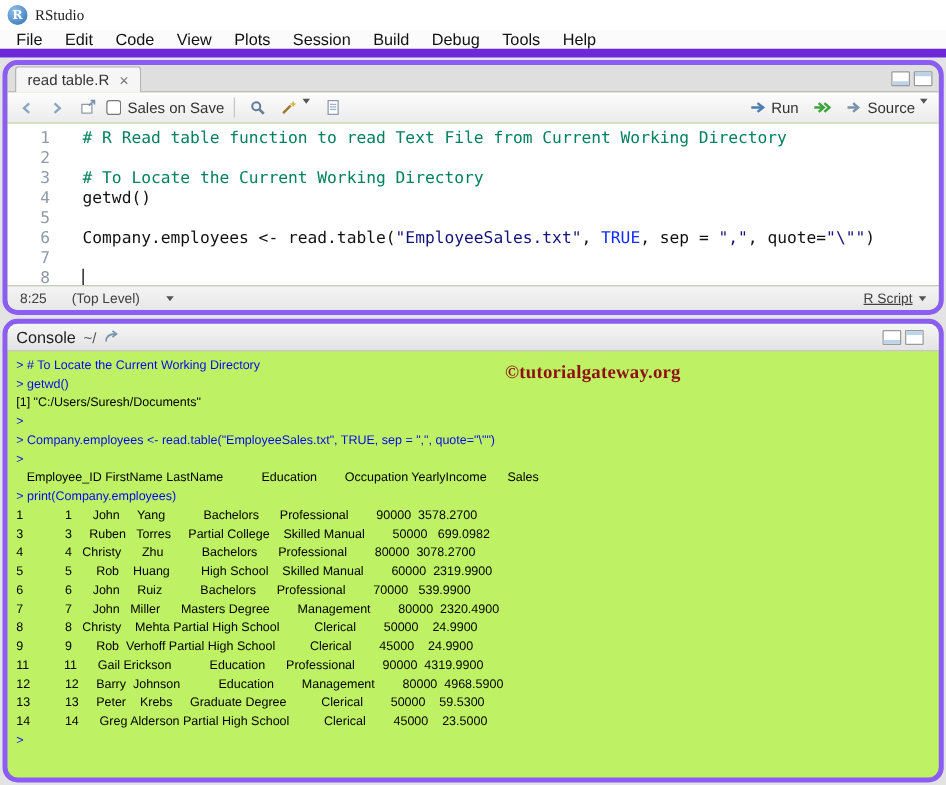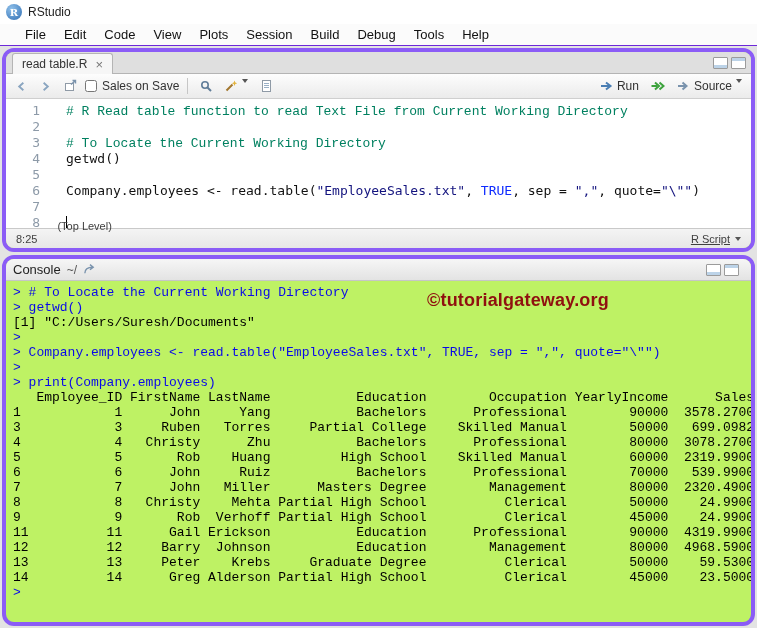--- a/index.html
+++ b/index.html
@@ -4,24 +4,24 @@
 <style>
   * { margin:0; padding:0; box-sizing:border-box; }
   html,body { width:757px; height:628px; }
   body { font-family:"Liberation Sans", sans-serif; background:#e3e3e3; overflow:hidden; }
 
   
   .titlebar { height:24px; background:#ffffff; display:flex; align-items:center; gap:6px; padding:0 6px; }
   .app-icon { width:16px; height:16px; border-radius:50%; background:radial-gradient(circle at 35% 30%, #8fc0ea, #2f6eb3);
               color:#fff; font-size:10px; font-weight:bold; display:flex; align-items:center; justify-content:center;
               font-family:"DejaVu Serif", serif; }
-  .title-text { font-size:12px; color:#222; }
-
-  
-  .menubar { height:22px; background:#fbfbfb; display:flex; align-items:center; padding:0 16px; border-bottom:1px solid #6d28d9; }
+  .title-text { font-size:12px; color:#222;font-family:Liberation Serif, serif; }
+
+  
+  .menubar { height:22px; background:#fbfbfb; display:flex; align-items:center; padding:0 4px; border-bottom:7px solid #6d28d9; }
   .menu-item { font-size:13px; color:#111; padding:2px 9px; cursor:default; }
 
   
   .workspace { padding:2px; display:flex; flex-direction:column; gap:3px; }
   .pane { background:#bef264; border:4px solid #8b5cf6; border-radius:12px; overflow:hidden; }
   .source-pane { height:204px; display:flex; flex-direction:column; }
   .console-pane { height:371px; display:flex; flex-direction:column; position:relative; }
 
   
   .tabbar { height:22px; background:#dfdfdf; border-bottom:1px solid #b4b4b4; display:flex; align-items:flex-end; padding-left:6px; }
@@ -40,43 +40,43 @@
   .tsep { width:1px; height:16px; background:#c6c6c6; margin:0 3px; }
   .spacer { flex:1; }
   .cb { width:12px; height:12px; }
   .caret-down { width:0; height:0; border-left:3.5px solid transparent; border-right:3.5px solid transparent; border-top:4px solid #555; }
 
   
   .editor { flex:1; background:#fff; padding-top:4px; font-family:"DejaVu Sans Mono", monospace; font-size:13px; line-height:16px; overflow:hidden; }
   .ed-line { height:16px; display:flex; white-space:pre; }
   .gutter { width:48px; text-align:right; padding-right:14px; color:#8d9aa8; flex:none; }
   .code { padding-left:12px; color:#121212; }
-  .tok-comment { color:var(--comment);font-family:Liberation Mono, monospace; }
+  .tok-comment { color:var(--comment); }
   .tok-string  { color:var(--string); }
   .tok-const   { color:var(--constant); }
   .tok-code    { color:#121212; }
   .caret-cursor { display:inline-block; width:1.3px; height:13px; background:#000; vertical-align:-2px; }
 
   
   .statusbar { height:20px; background:linear-gradient(#f4f4f4,#e7e7e7); border-top:1px solid #c9c9c9;
                display:flex; align-items:center; font-size:11px; color:#404040; padding:0 10px; gap:6px; }
   .sb-pos { margin-right:14px; }
-  .sb-group { display:flex; align-items:center; gap:21px;flex-direction:column; }
+  .sb-group { display:flex; align-items:center; gap:21px; }
   .sb-right { margin-left:auto; display:flex; align-items:center; gap:5px;text-decoration:underline; }
 
   
   .console-header { height:22px; background:linear-gradient(#f6f6f6,#e3e3e3); border-bottom:1px solid #c6c6c6;
                     display:flex; align-items:center; padding:0 7px; gap:6px; }
   .console-title { font-size:13px; color:#222; }
   .console-path { font-size:12px; color:#555; }
-  .console-body { flex:1; padding:4px 16px 0 7px; font-family:Liberation Mono, monospace; font-size:13px; line-height:15px; overflow:hidden; }
+  .console-body { flex:1; padding:4px 16px 0 7px; font-family:Liberation Sans, sans-serif; font-size:10px; line-height:15px; overflow:hidden; }
   .cline { height:15px; white-space:pre; }
   .cline.input  { color:var(--console-input); }
   .cline.output { color:#000; }
-  .watermark { position:absolute; left:421px; top:31px; font-size:18px; font-weight:bold; color:var(--watermark); letter-spacing:.2px; }
+  .watermark { position:absolute; left:398px; top:31px; font-size:15px; font-weight:bold; color:var(--watermark); letter-spacing:.2px;font-family:Liberation Serif, serif; }
 
   svg { display:block; }
 </style>
 </head>
 <body>
 
 <div class="titlebar">
   <span class="app-icon">R</span>
   <span class="title-text">RStudio</span>
 </div>
@@ -218,22 +218,22 @@
           </span>
       </span>
     </div>
     <div class="console-body">
         <div class="cline input">&gt; # To Locate the Current Working Directory</div>
         <div class="cline input">&gt; getwd()</div>
         <div class="cline output">[1] "C:/Users/Suresh/Documents"</div>
         <div class="cline input">&gt;</div>
         <div class="cline input">&gt; Company.employees &lt;- read.table("EmployeeSales.txt", TRUE, sep = ",", quote="\"")</div>
         <div class="cline input">&gt;</div>
+        <div class="cline output">   Employee_ID FirstName LastName           Education        Occupation YearlyIncome      Sales</div>
         <div class="cline input">&gt; print(Company.employees)</div>
-        <div class="cline output">   Employee_ID FirstName LastName           Education        Occupation YearlyIncome      Sales</div>
         <div class="cline output">1            1      John     Yang           Bachelors      Professional        90000  3578.2700</div>
         <div class="cline output">3            3     Ruben   Torres     Partial College    Skilled Manual        50000   699.0982</div>
         <div class="cline output">4            4   Christy      Zhu           Bachelors      Professional        80000  3078.2700</div>
         <div class="cline output">5            5       Rob    Huang         High School    Skilled Manual        60000  2319.9900</div>
         <div class="cline output">6            6      John     Ruiz           Bachelors      Professional        70000   539.9900</div>
         <div class="cline output">7            7      John   Miller      Masters Degree        Management        80000  2320.4900</div>
         <div class="cline output">8            8   Christy    Mehta Partial High School          Clerical        50000    24.9900</div>
         <div class="cline output">9            9       Rob  Verhoff Partial High School          Clerical        45000    24.9900</div>
         <div class="cline output">11          11      Gail Erickson           Education      Professional        90000  4319.9900</div>
         <div class="cline output">12          12     Barry  Johnson           Education        Management        80000  4968.5900</div>

